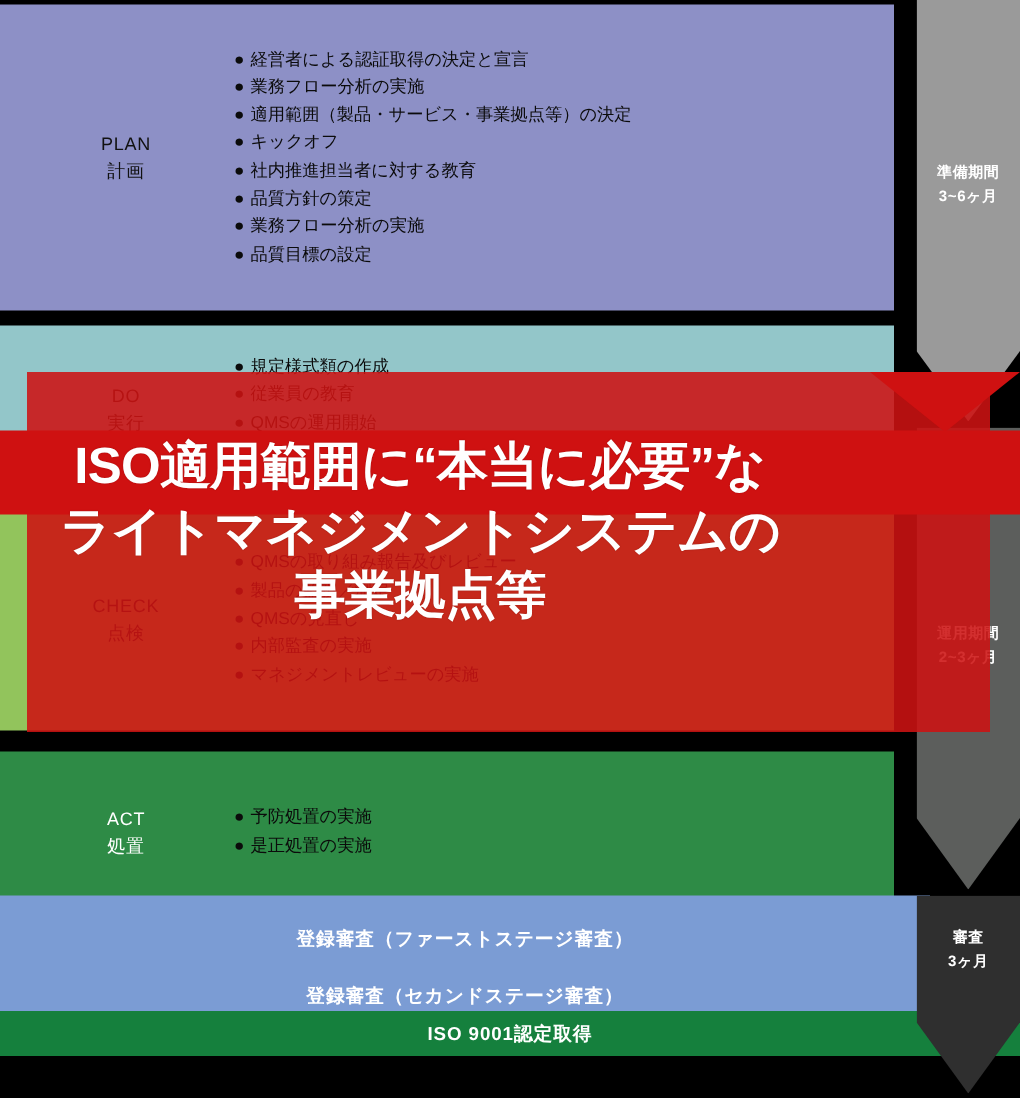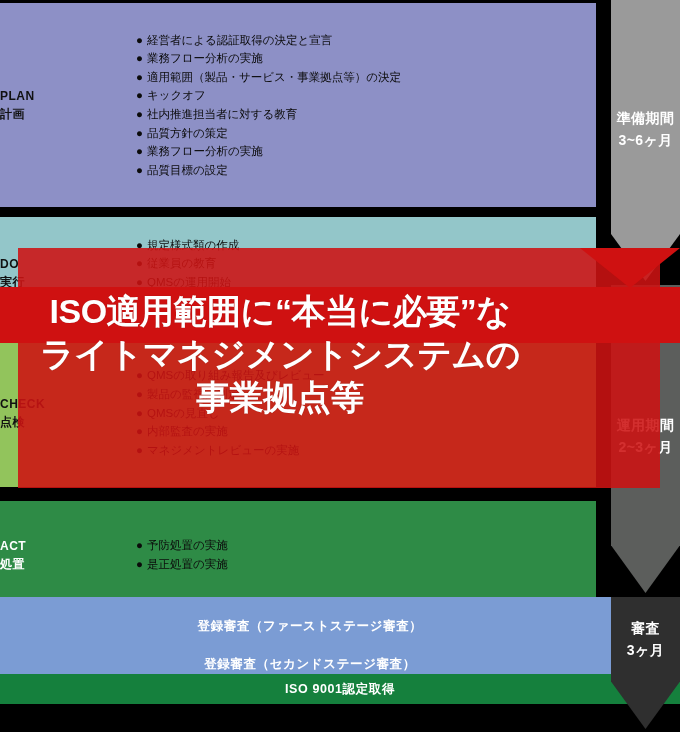--- a/index.html
+++ b/index.html
@@ -22,26 +22,28 @@
   .band {
     position: absolute;
     left: 0;
     display: flex;
     align-items: center;
     box-sizing: border-box;
   }
   .band-label {
     width: 128px;
     flex: 0 0 128px;
-    font-weight: bold;
+    text-align: center;
+    font-weight: normal;
     font-size: 12px;
     line-height: 1.5;
     letter-spacing: 0.5px;
     color: #ffffff;
     white-space: pre-line;
+    margin-left: 20px;
   }
   .band-label.dark { color: #111111; }
   .band-list {
     flex: 1 1 auto;
     padding-left: 8px;
   }
   .band-list li {
     list-style: none;
     font-size: 11.5px;
     line-height: 1.62;
@@ -97,21 +99,21 @@
   .arrow {
     position: absolute;
     left: 611px;
     width: 69px;
     display: flex;
     align-items: center;
     justify-content: center;
     text-align: center;
     color: #ffffff;
     font-weight: bold;
-    font-size: 14px;
+    font-size: 10px;
     line-height: 1.55;
     white-space: pre-line;
     letter-spacing: 0.4px;
   }
   #arrow-prep {
     top: 0px; height: 281px;
     background: #9a9a9a;
     clip-path: polygon(0 0, 100% 0, 100% 83.3%, 50% 100%, 0 83.3%);
     align-items: flex-start;
     padding-top: 108px;

